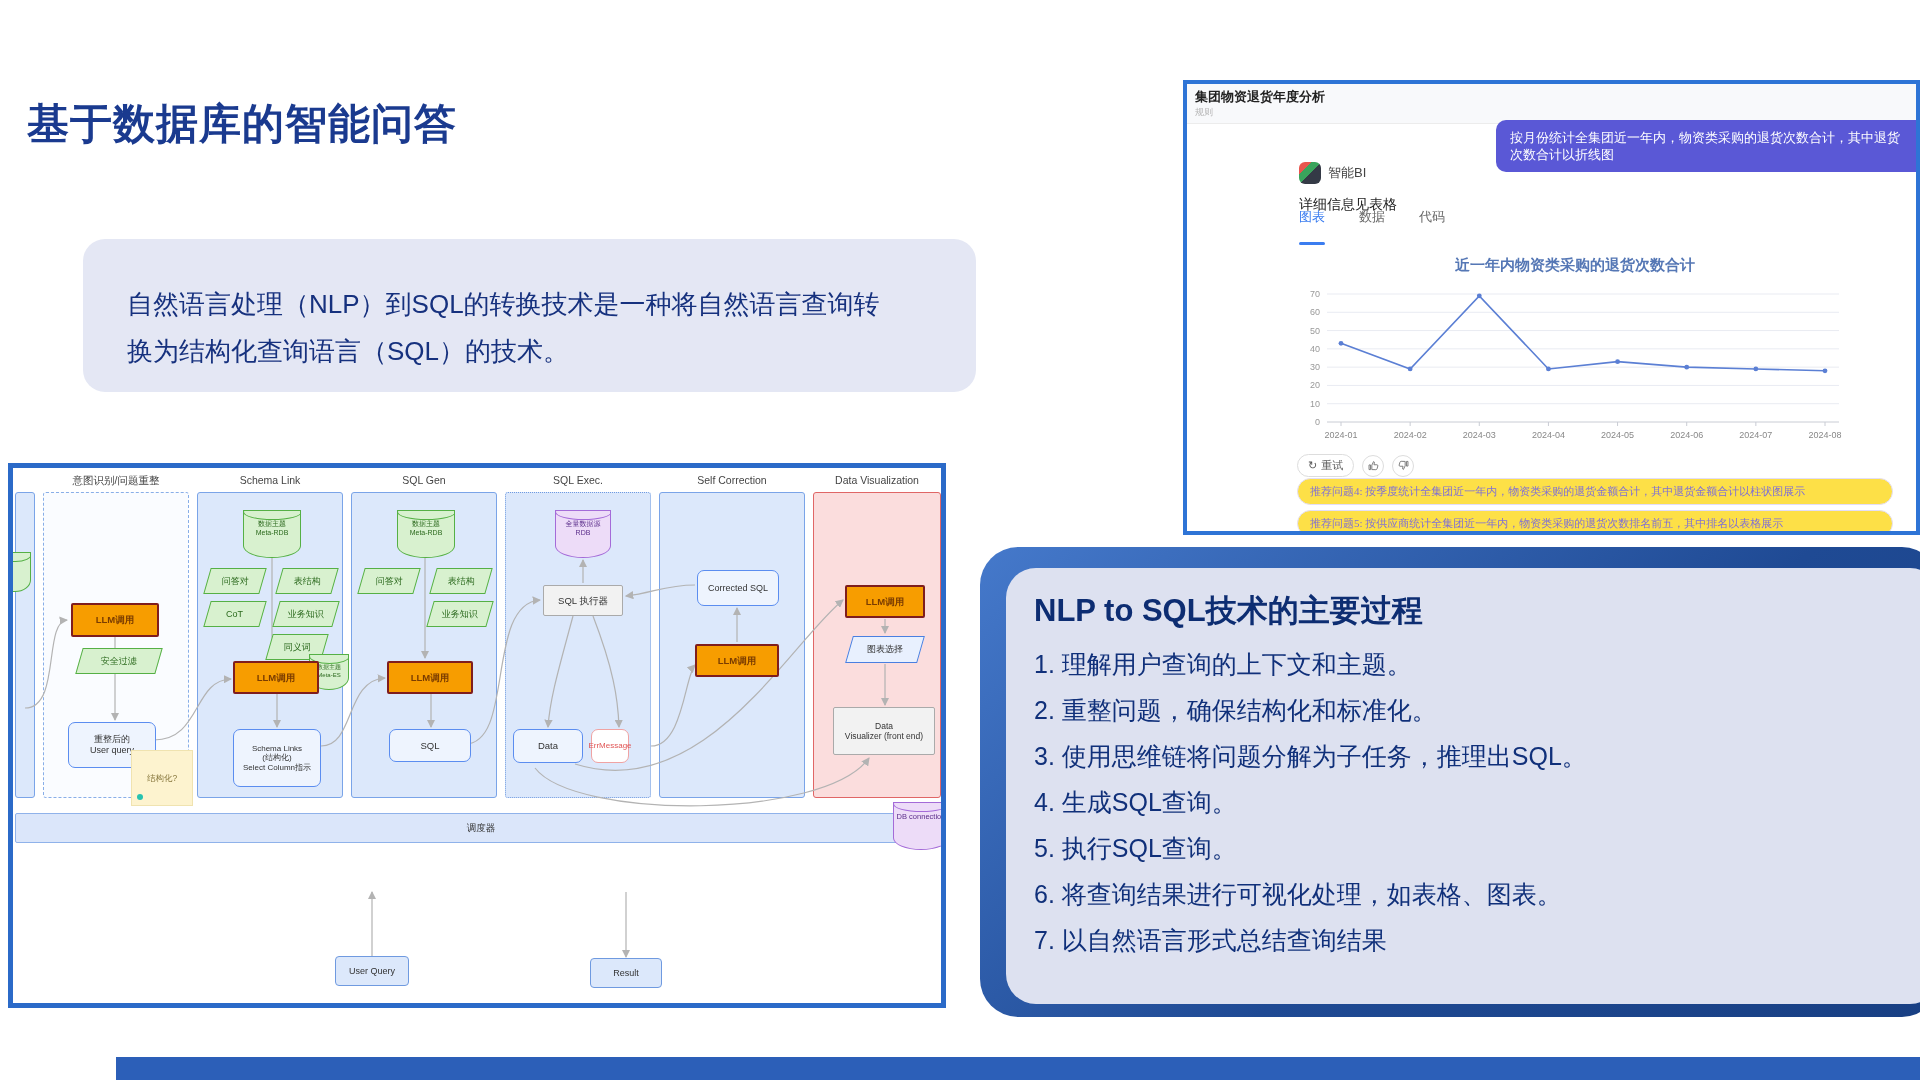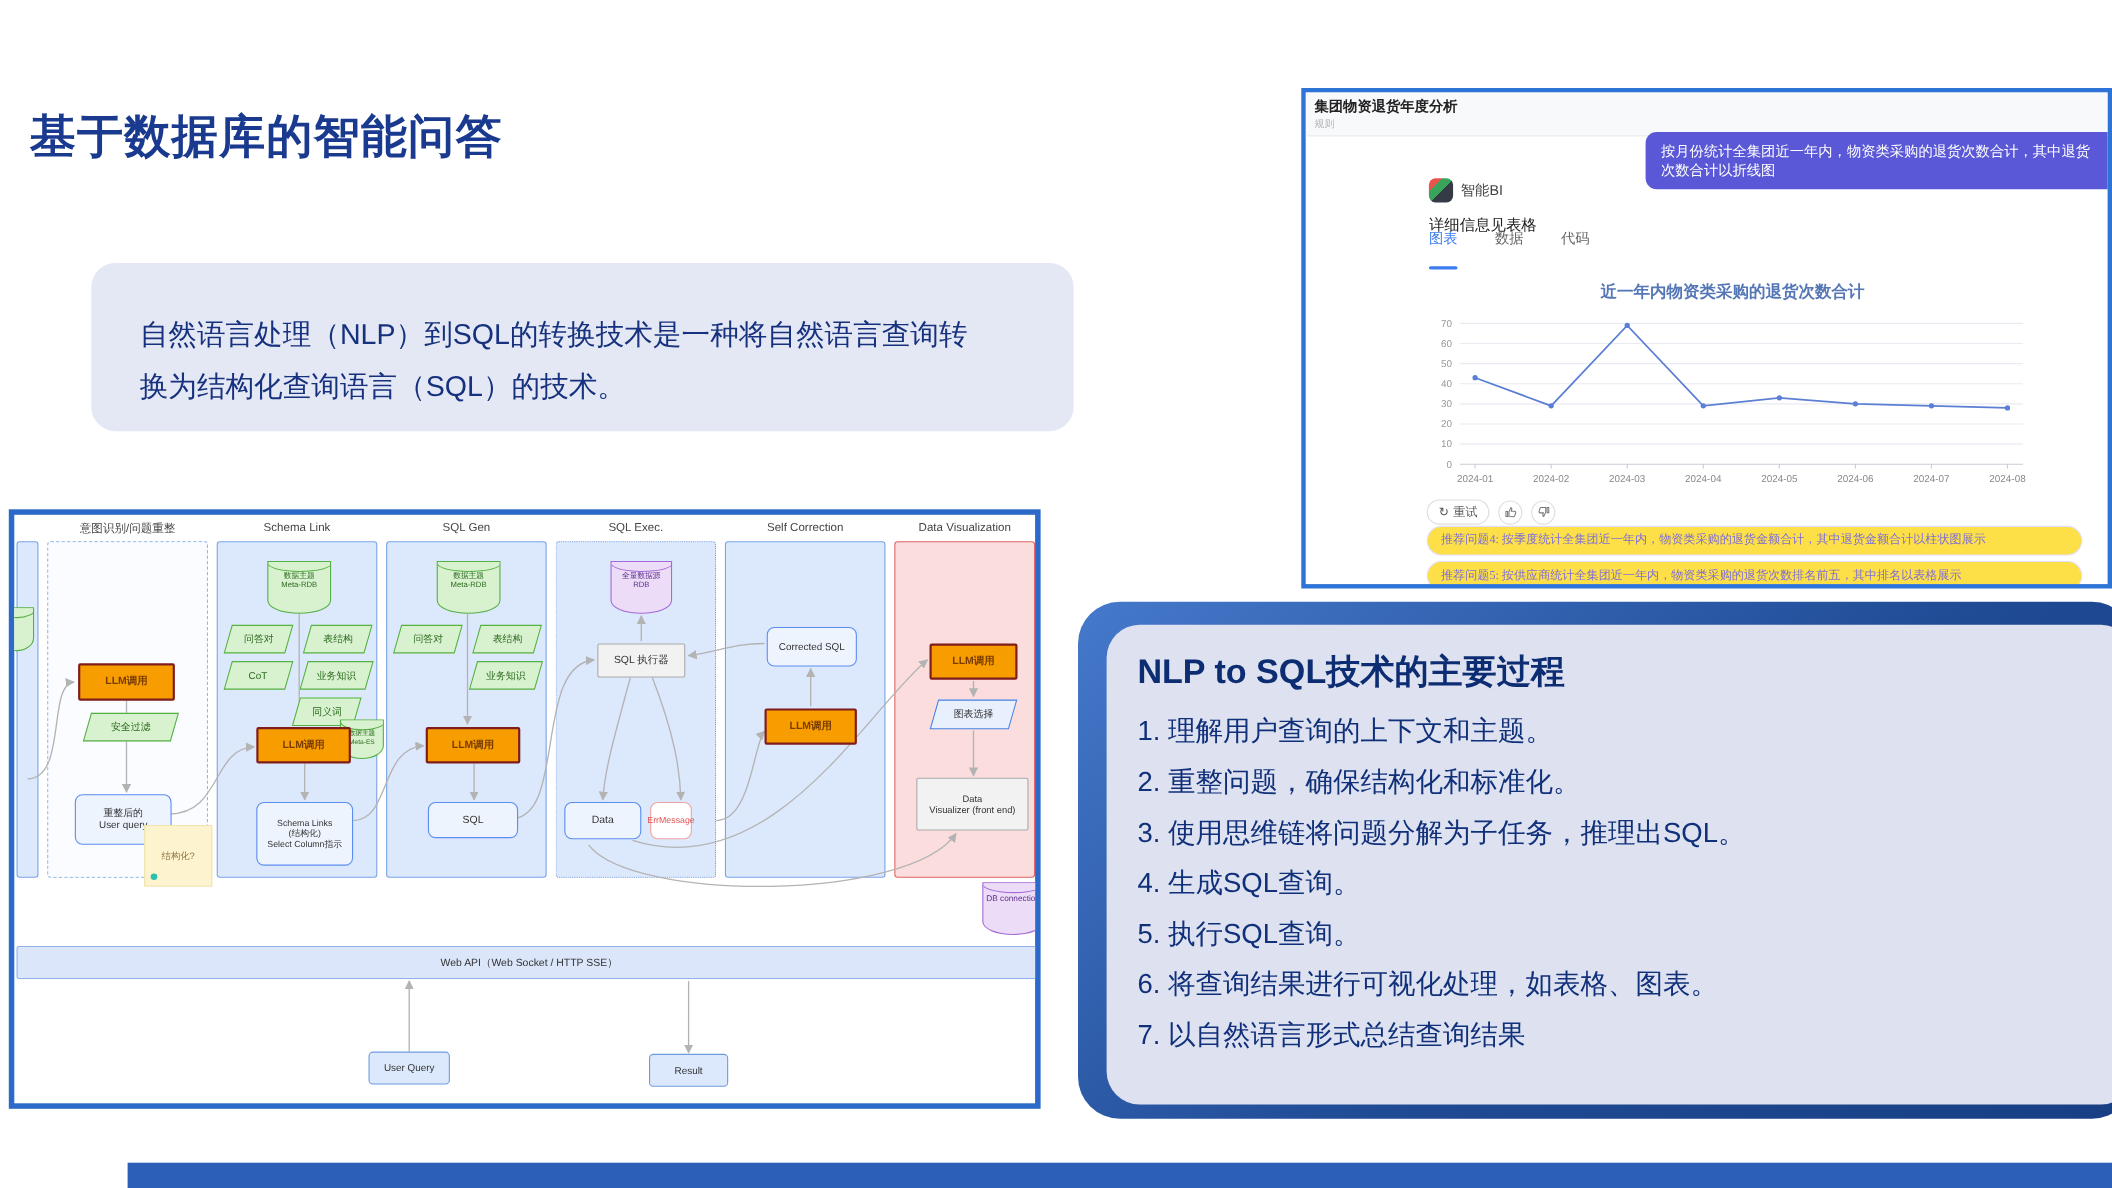--- a/index.html
+++ b/index.html
@@ -321,22 +321,22 @@
   <div class="node bluebox" style="left:684px;top:102px;width:82px;height:36px;font-size:9px">Corrected SQL</div>
   <div class="node orange" style="left:682px;top:176px;width:84px;height:33px">LLM调用</div>
 
   <div class="node orange" style="left:832px;top:117px;width:80px;height:33px">LLM调用</div>
   <div class="para para-blue" style="left:836px;top:168px;width:72px;height:27px">
       <span>图表选择</span>
     </div>
   <div class="node graybox pre" style="left:820px;top:239px;width:102px;height:48px;font-size:8.5px">Data
 Visualizer (front end)</div>
 
+  <div class="flow-bar" style="top:345px">
+      <span>调度器</span>
+    </div>
   <div class="cyl cyl-purple" style="left:880px;top:334px;width:56px;height:48px">
       <span class="lbl" style="font-size:7.5px">DB connection</span>
-    </div>
-  <div class="flow-bar" style="top:392px">
-      <span>Web API（Web Socket / HTTP SSE）</span>
     </div>
 
   <div class="node bottombox" style="left:322px;top:488px;width:74px;height:30px">User Query</div>
   <div class="node bottombox" style="left:577px;top:490px;width:72px;height:30px">Result</div>
 </div>
 
 </body></html>

